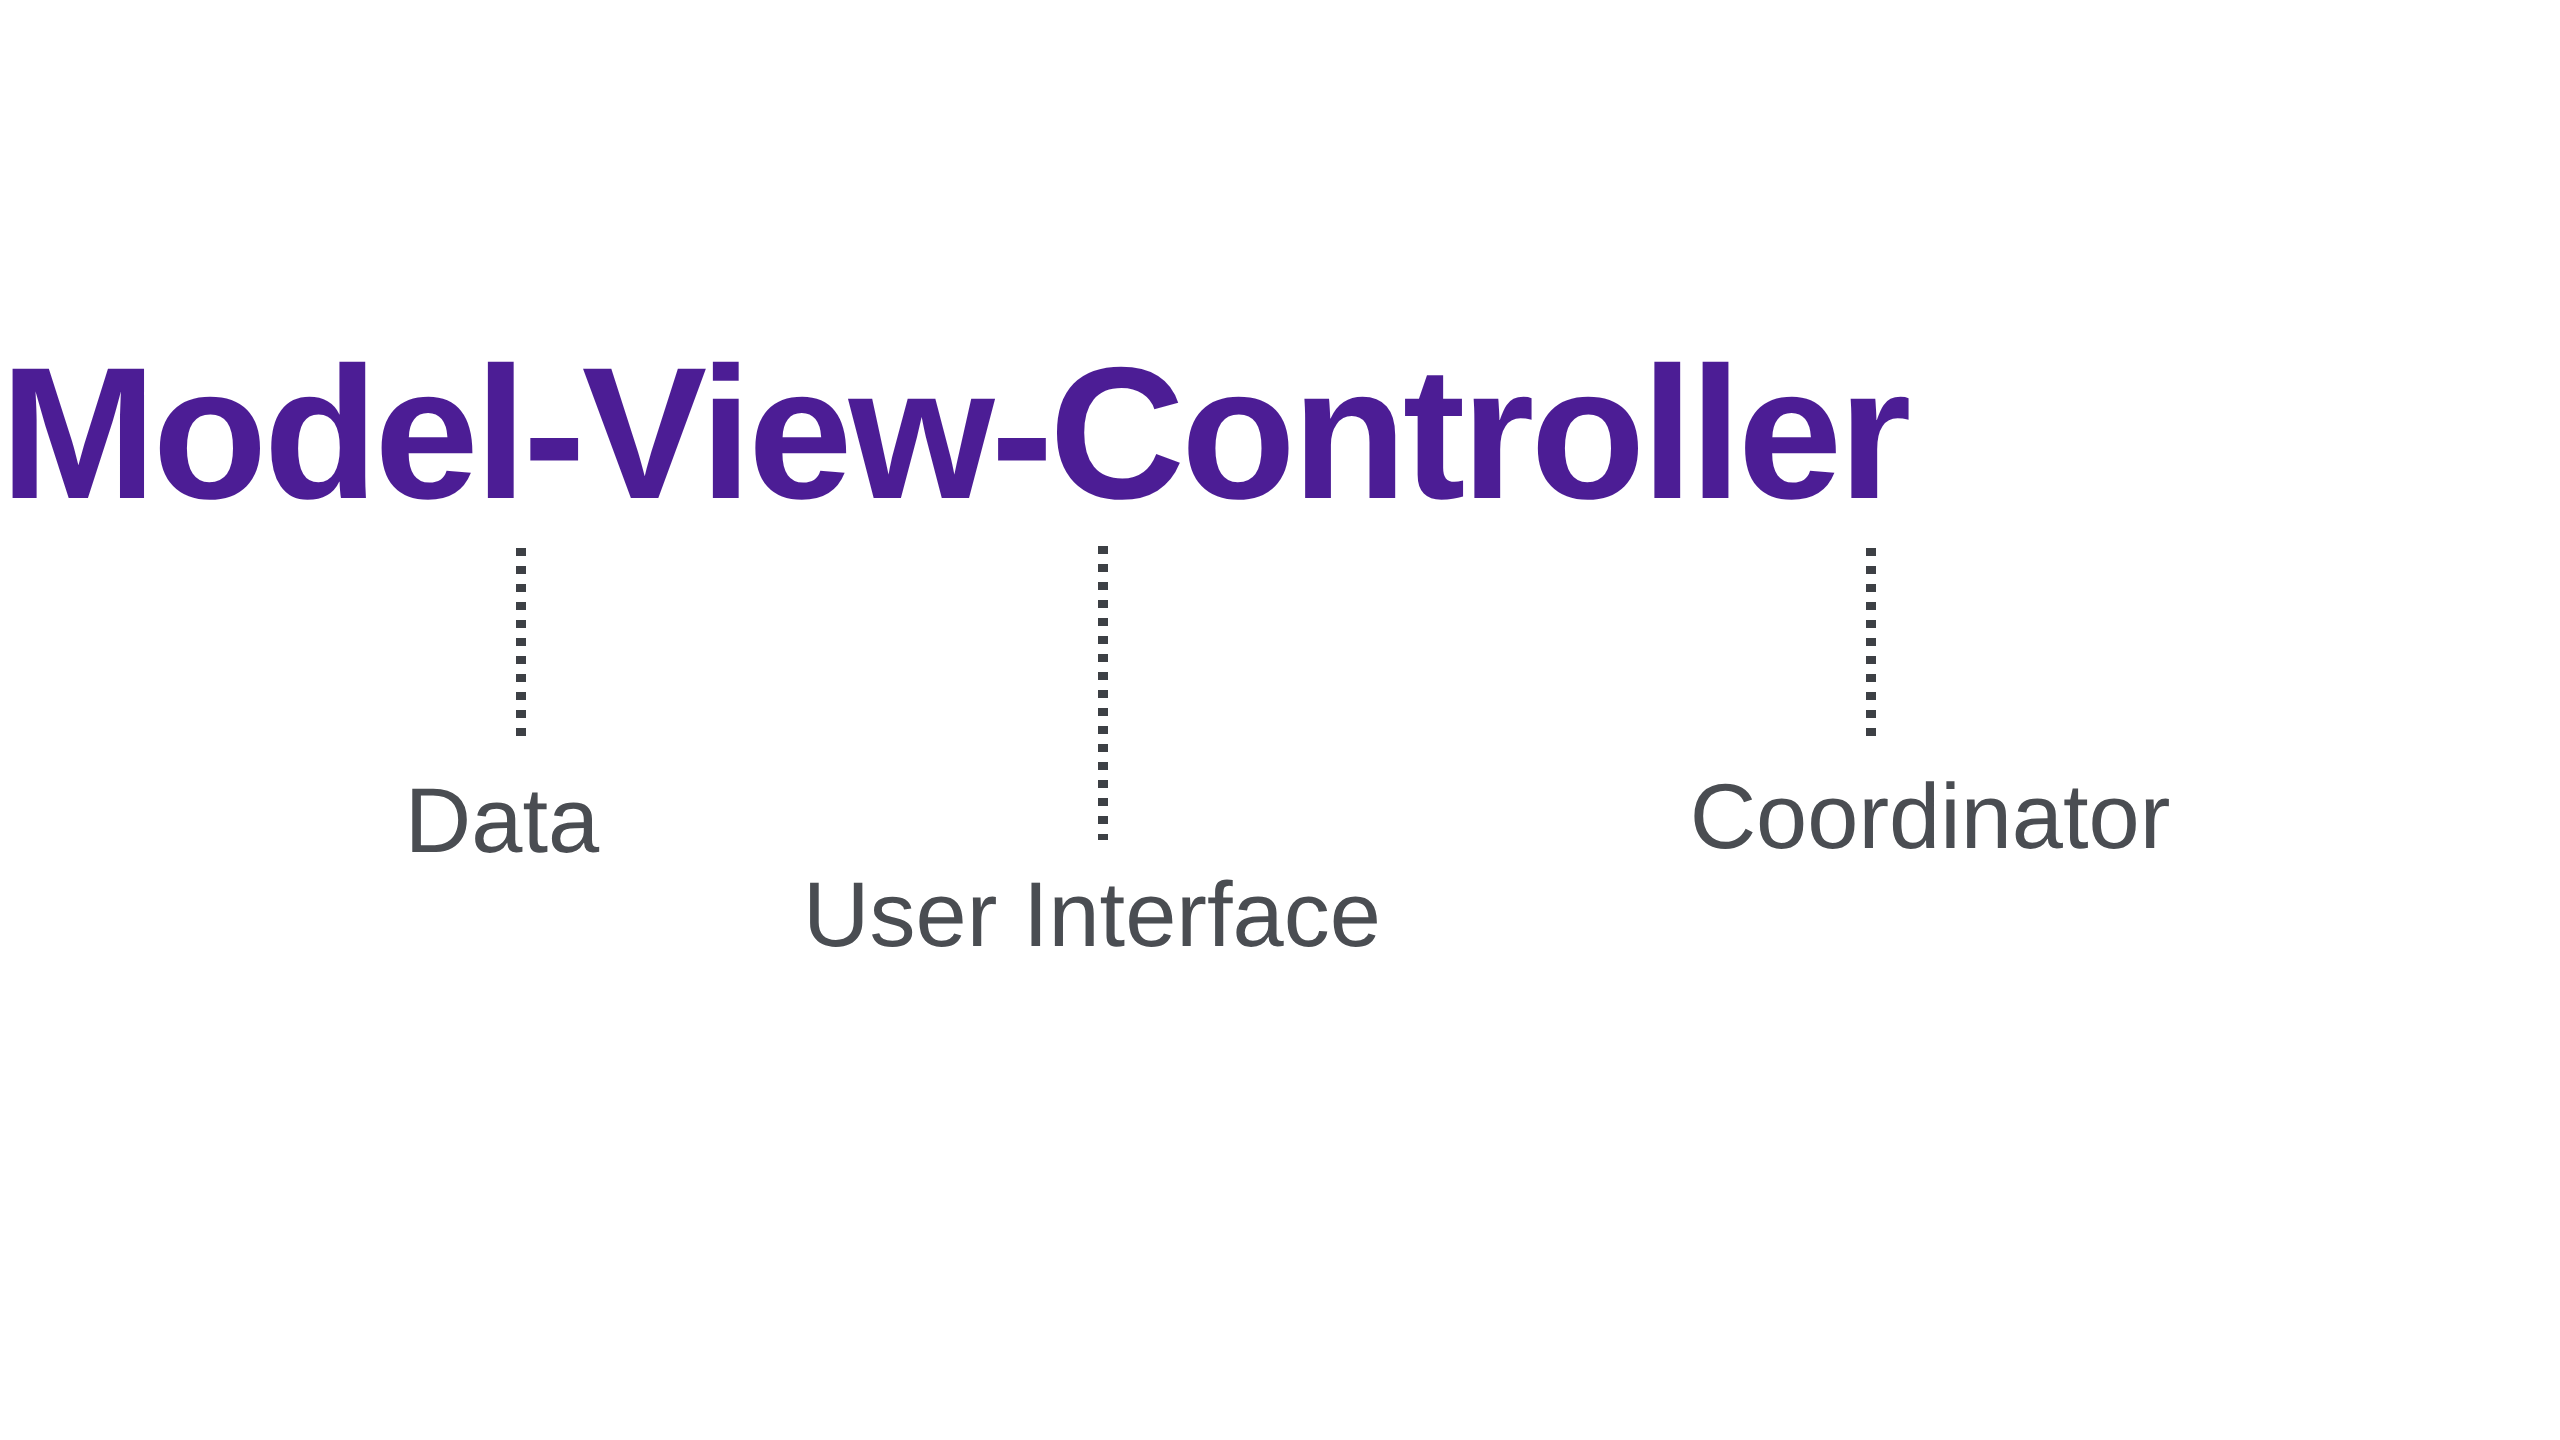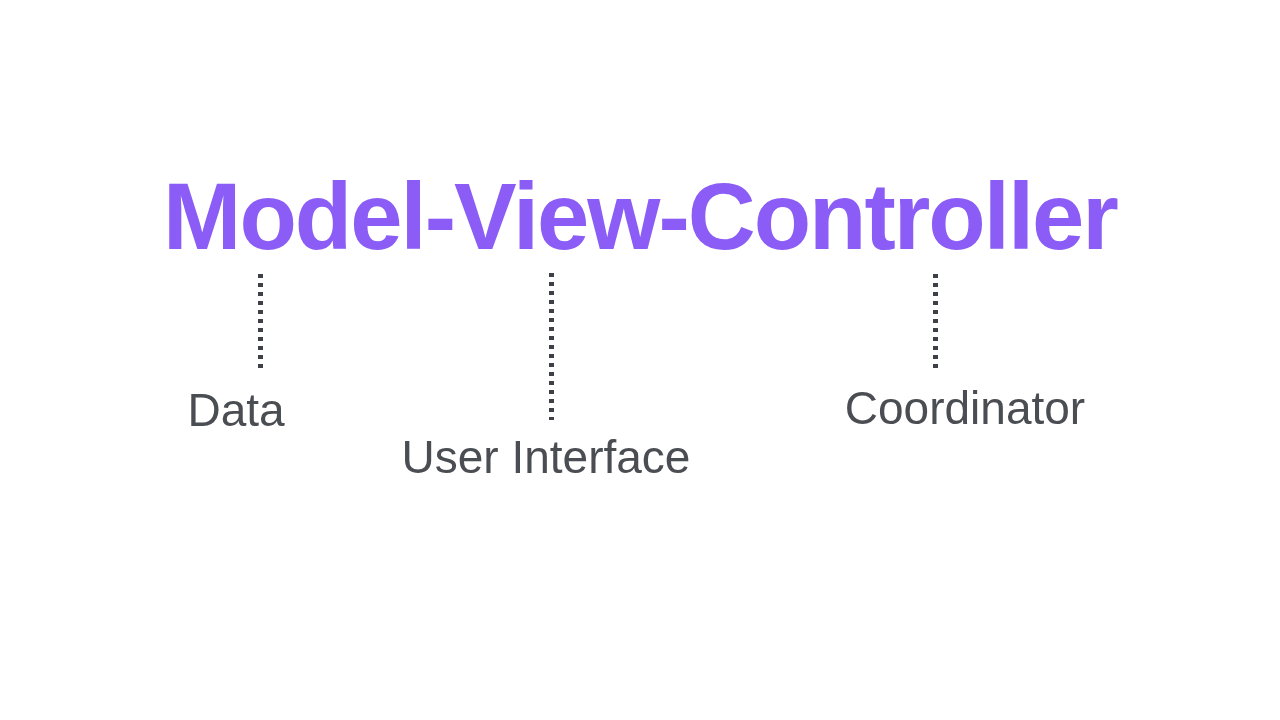--- a/index.html
+++ b/index.html
@@ -12,25 +12,24 @@
     height: 720px;
     background: #ffffff;
     overflow: hidden;
     font-family: "Liberation Sans", sans-serif;
   }
   .title {
     position: absolute;
     left: 0;
     top: 163px;
     width: 1280px;
-    text-align: center;
     font-size: 94px;
     font-weight: 700;
     letter-spacing: -2px;
-    color: #8b5cf6;
+    color: #4c1d95;
     white-space: nowrap;
   }
   .connector {
     position: absolute;
     width: 5px;
     
     background: repeating-linear-gradient(
       to bottom,
       #3d4045 0px, #3d4045 4px,
       transparent 4px, transparent 9px
@@ -40,21 +39,21 @@
   .connector.view       { left: 549px; top: 273px; height: 147px; }
   .connector.controller { left: 933px; top: 274px; height: 95px; }
   .label {
     position: absolute;
     transform: translateX(-50%);
     font-size: 46px;
     font-weight: 300;
     color: #4a4d52;
     white-space: nowrap;
   }
-  .label.model      { left: 236px; top: 383px; }
+  .label.model      { left: 251px; top: 383px; }
   .label.view       { left: 546px; top: 430px; }
   .label.controller { left: 929px; top: 381px; margin-left: 36px; }
 </style>
 </head>
 <body>
 
 <div class="slide">
 
   <div class="title">Model-View-Controller</div>
 

